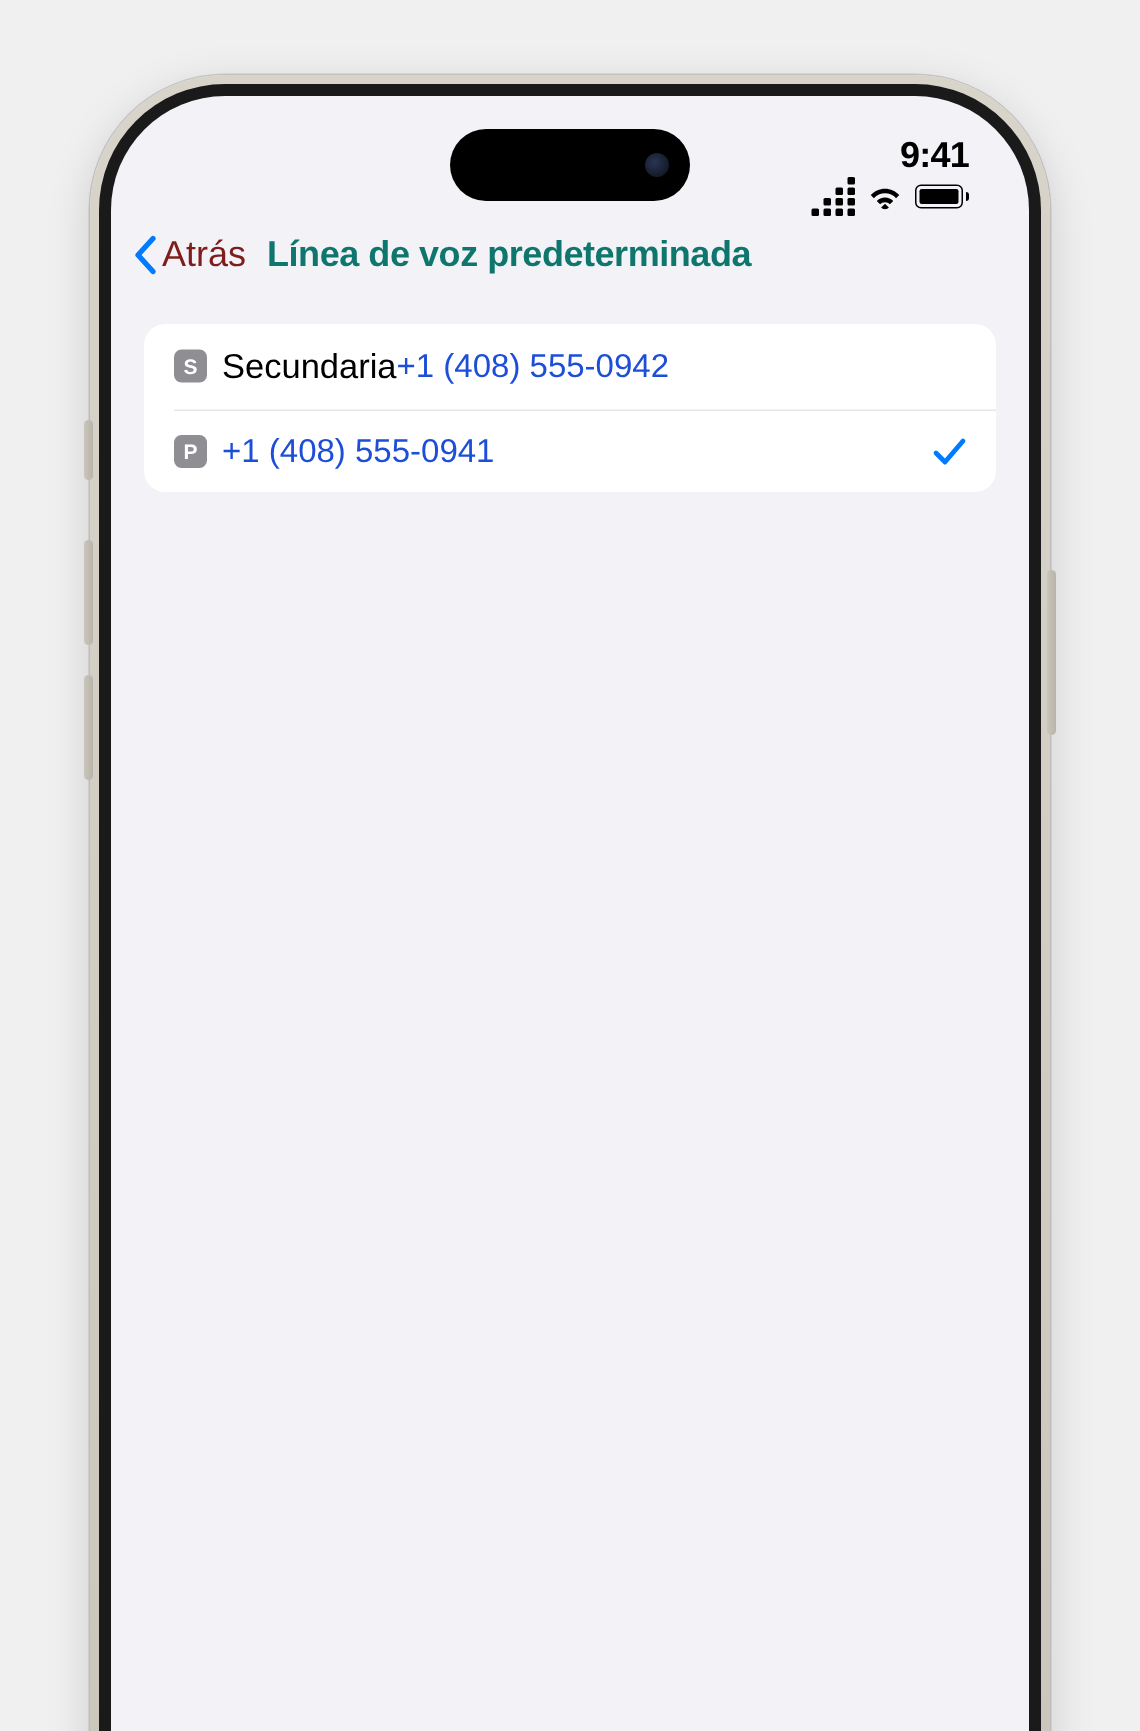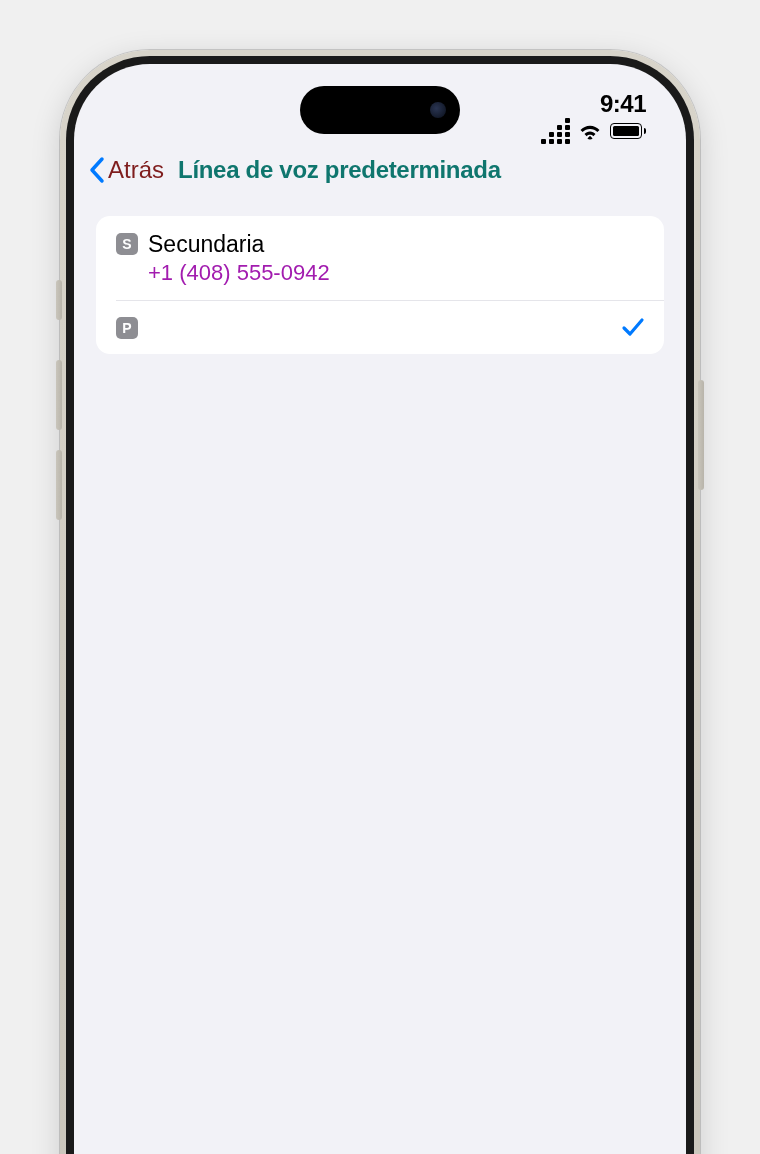--- a/index.html
+++ b/index.html
@@ -188,30 +188,30 @@
       align-items: center;
       justify-content: center;
       margin-right: 10px;
       flex-shrink: 0;
       margin-top: 3px;
       align-self: flex-start;
     }
     .row-text {
       flex: 1;
       display: flex;
-      flex-direction: column;
+      flex-direction: row;
     }
     .row-label {
       font-size: 23px;
       color: #000;
       line-height: 1.25;
     }
     .row-sub {
       font-size: 22px;
-      color: #a21caf;
+      color: #1d4ed8;
       line-height: 1.25;
     }
     .checkmark {
       color: #007aff;
       margin-left: 10px;
     }
     .checkmark svg { display: block; }
   </style>
 </head>
 <body>
@@ -283,20 +283,21 @@
             <div class="badge">S</div>
             <div class="row-text">
               <div class="row-label">Secundaria</div>
               <div class="row-sub">+1 (408) 555-0942</div>
             </div>
           </div>
 
           <div class="list-row">
             <div class="badge">P</div>
             <div class="row-text">
+              <div class="row-sub">+1 (408) 555-0941</div>
             </div>
             <div class="checkmark">
               <svg width="26" height="26" viewBox="0 0 26 26">
                 <polyline points="4,14 10,20 22,6" stroke="#007aff" stroke-width="3.2" fill="none" stroke-linecap="round" stroke-linejoin="round"></polyline>
               </svg>
             </div>
           </div>
 
         </div>
       </div>

